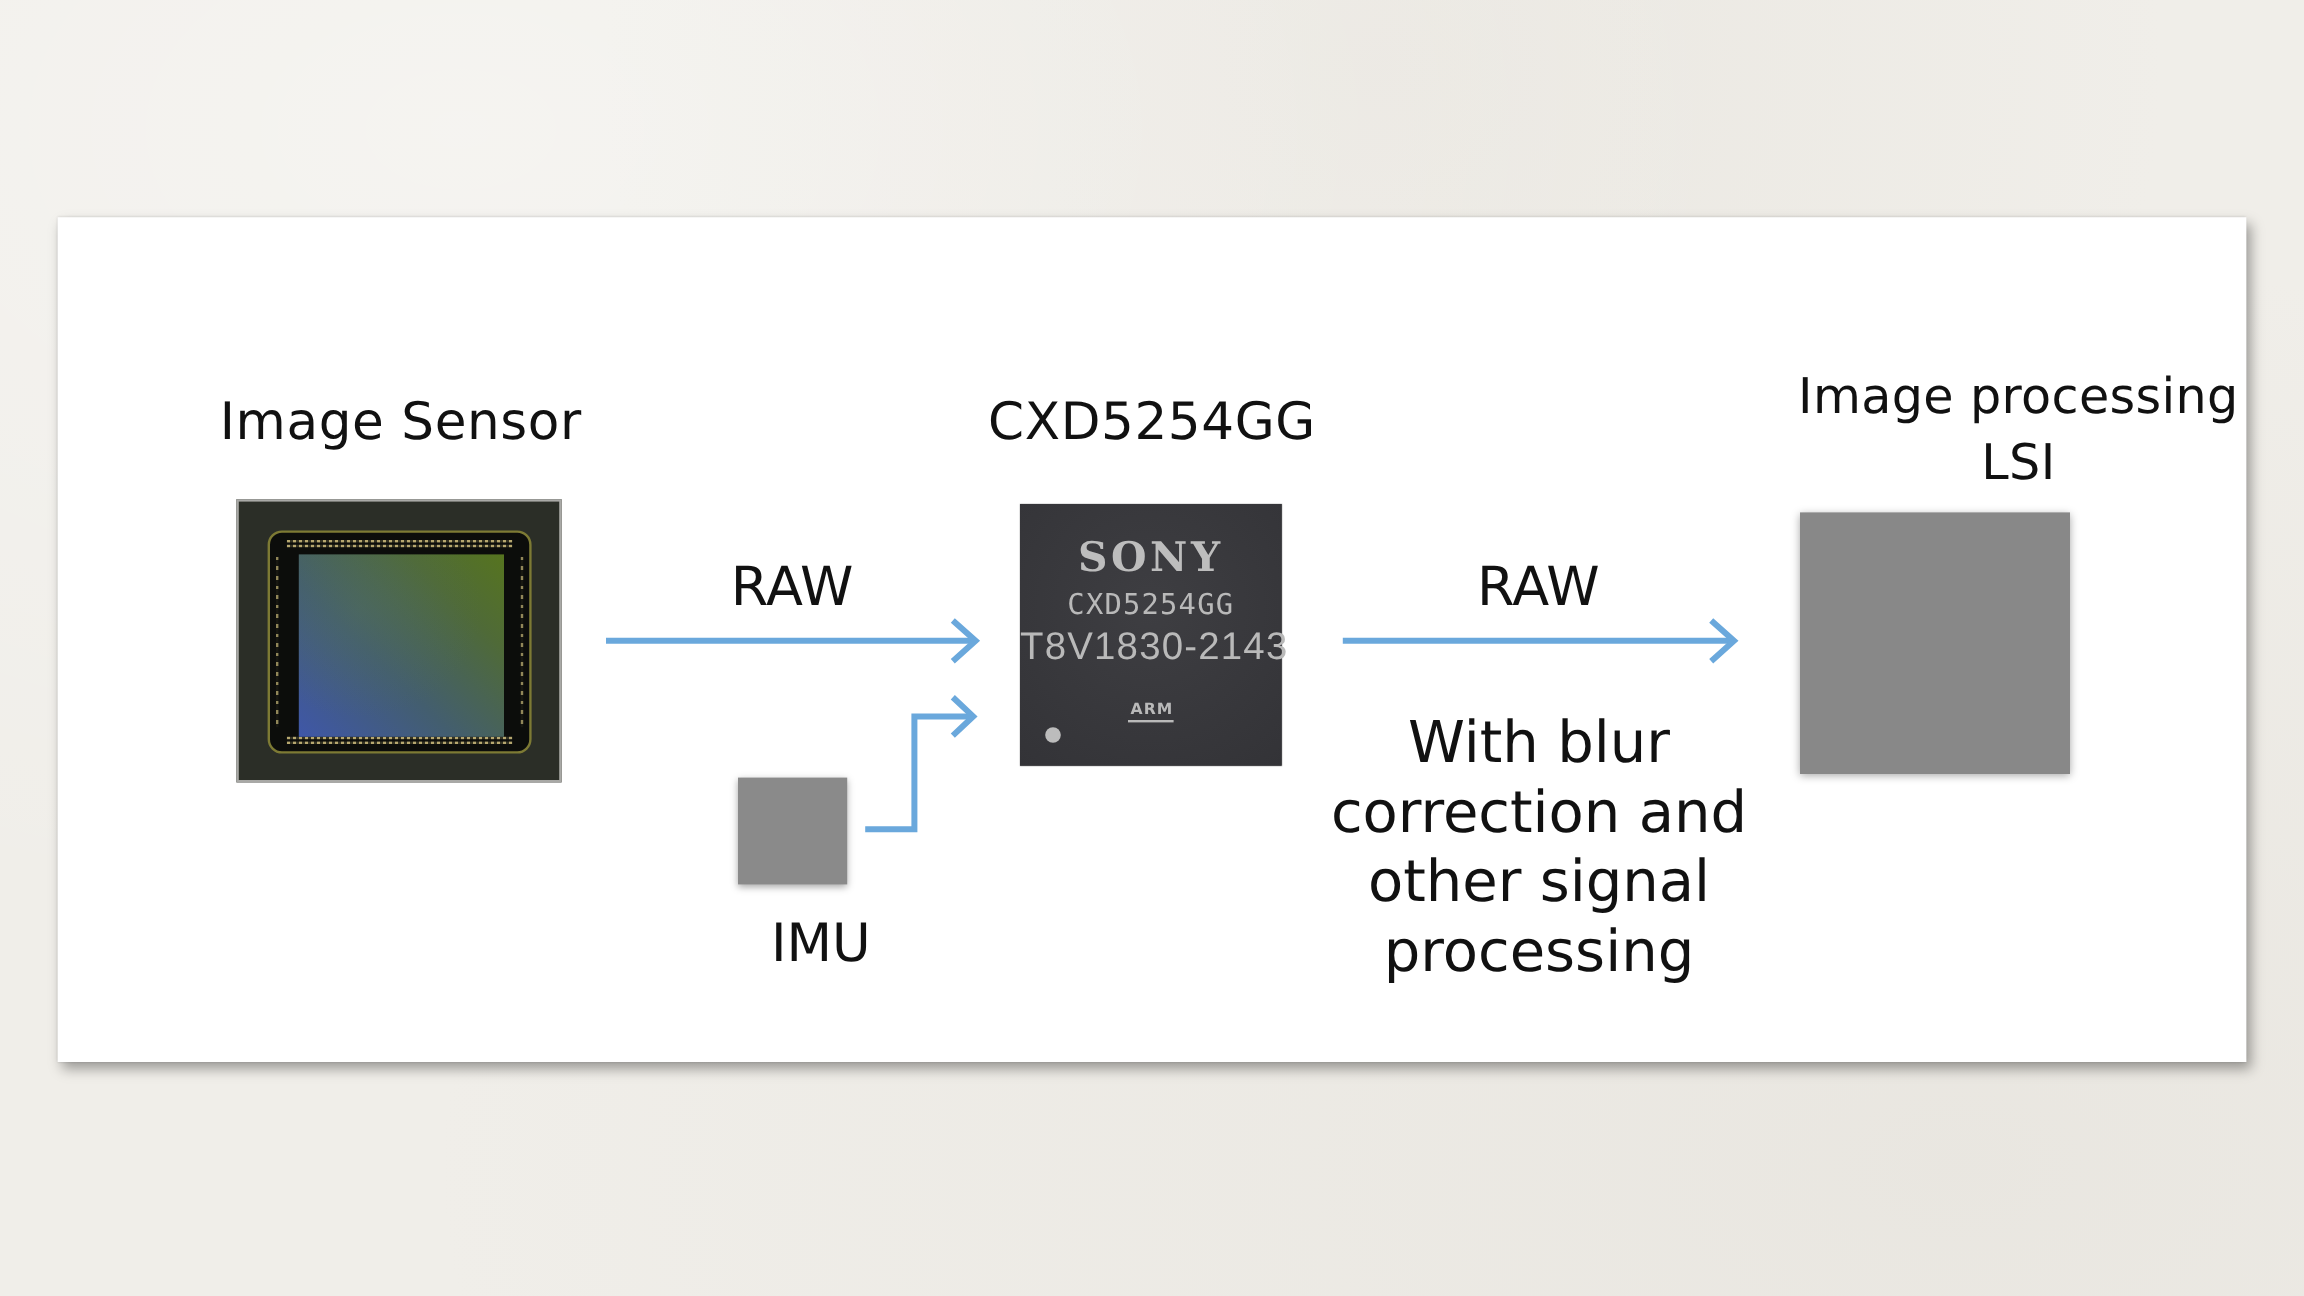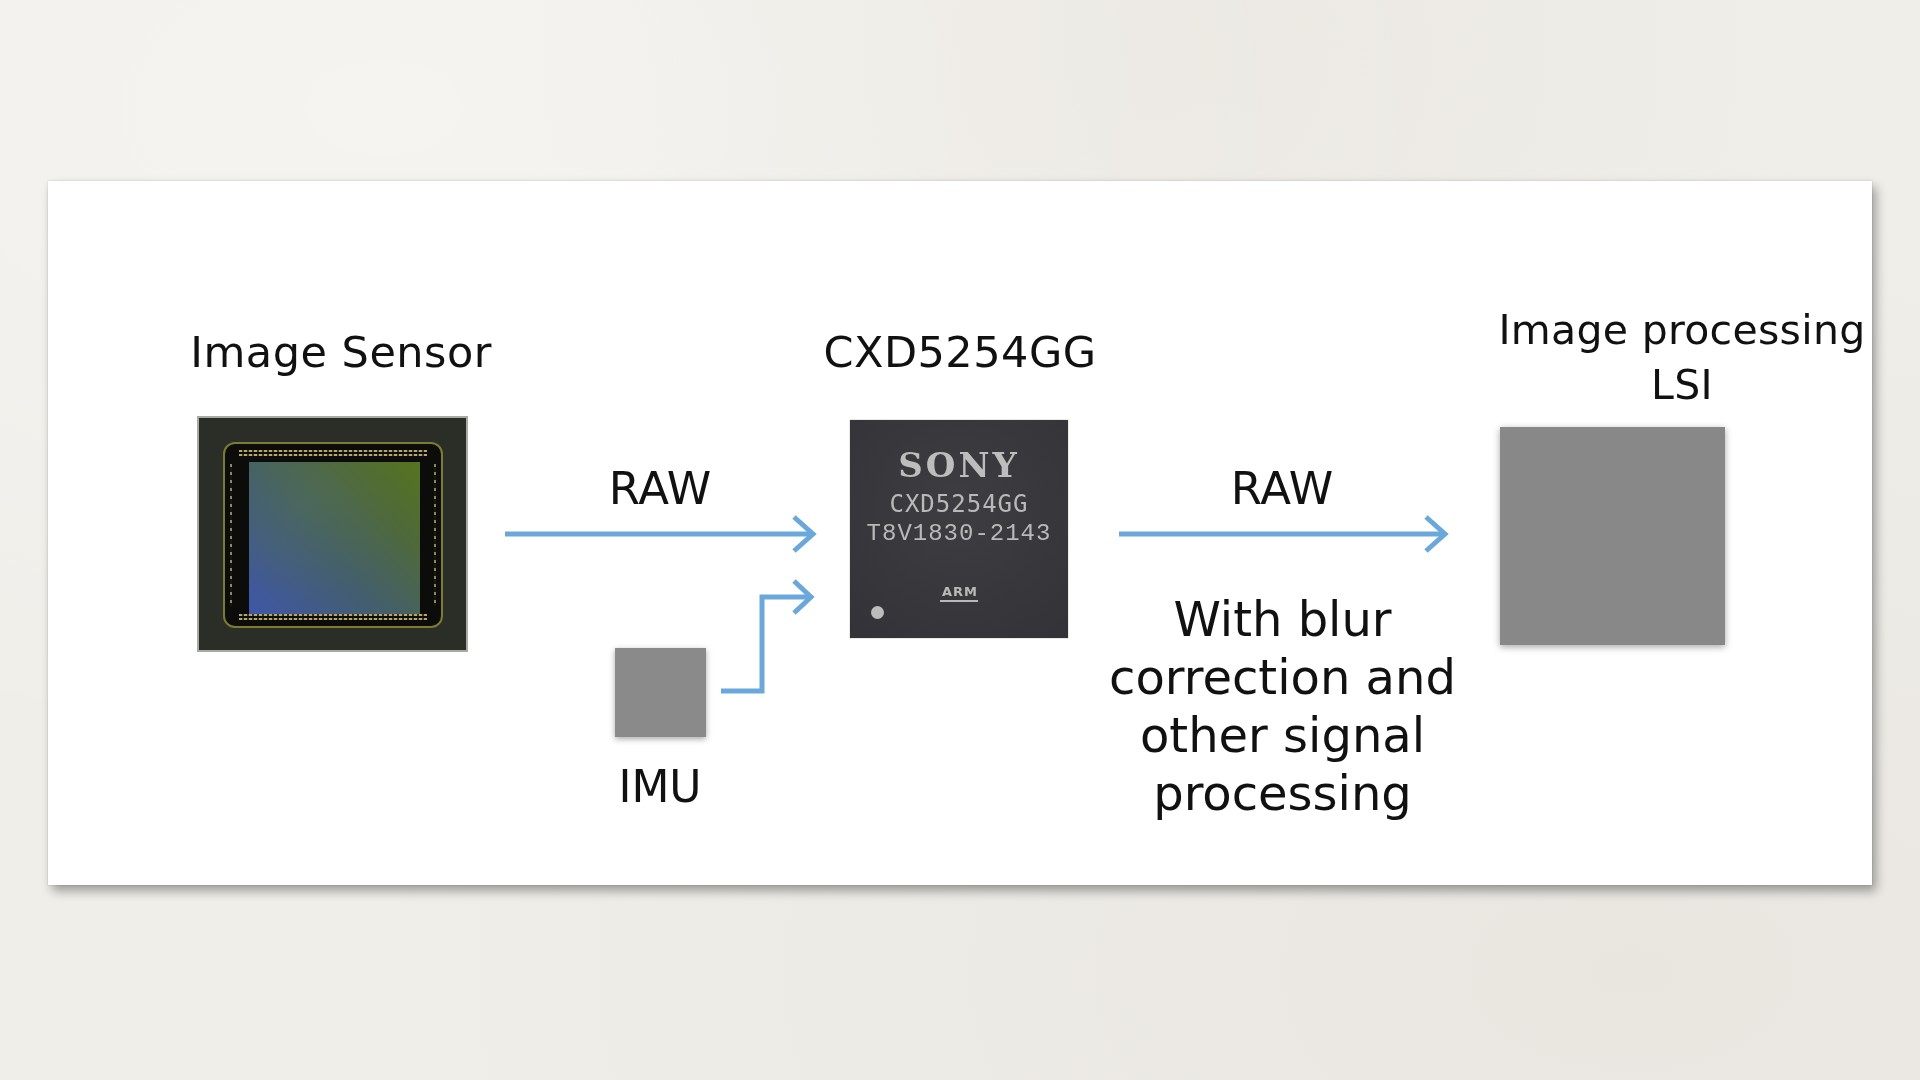--- a/index.html
+++ b/index.html
@@ -15,26 +15,26 @@
     }
     .panel {
       position: absolute; left: 48px; top: 181px; width: 1824px; height: 704px;
       background: #ffffff;
       box-shadow: 4px 6px 10px rgba(0,0,0,0.35), 0 0 2px rgba(0,0,0,0.15);
     }
     .label {
       position: absolute; white-space: nowrap; text-align: center;
       font-family: "DejaVu Sans", sans-serif; color: #111; line-height: 1;
     }
-    .lbl-sensor { left: 176px; top: 331px; width: 316px; font-size: 43px; letter-spacing: 0.5px; text-align: right; }
+    .lbl-sensor { left: 176px; top: 331px; width: 316px; font-size: 43px; letter-spacing: 0.5px; }
     .lbl-chip { left: 810px; top: 331px; width: 300px; font-size: 43px; letter-spacing: 0.5px; }
     .lbl-lsi { left: 1472px; top: 303px; width: 420px; font-size: 41px; line-height: 55px; letter-spacing: 0.3px; white-space: normal; }
     .lbl-raw1 { left: 600px; top: 466px; width: 120px; font-size: 45px; }
     .lbl-raw2 { left: 1222px; top: 466px; width: 120px; font-size: 45px; }
-    .lbl-imu { left: 600px; top: 765px; width: 120px; font-size: 44px; }
+    .lbl-imu { left: 624px; top: 765px; width: 120px; font-size: 44px; }
     .lbl-desc { left: 1100px; top: 590px; width: 365px; font-size: 48px; line-height: 58px; white-space: normal; }
 
     
     .sensor {
       position: absolute; left: 197px; top: 416px; width: 271px; height: 236px;
       box-sizing: border-box; border: 2px solid #a9a9a6;
       background: #2b2e27;
     }
     .sensor-frame {
       position: absolute; left: 24px; top: 24px; width: 220px; height: 186px;
@@ -68,21 +68,21 @@
       position: absolute; left: 850px; top: 420px; width: 218px; height: 218px;
       background: #39393d;
       background-image: radial-gradient(circle at 50% 40%, #3e3e42, #333337);
       box-shadow: 0 0 1px rgba(0,0,0,0.5);
     }
     .chip-text {
       position: absolute; left: 0; width: 100%; text-align: center; color: #b9b9b9; white-space: nowrap; line-height: 1;
     }
     .chip-sony { top: 28px; font-family: "DejaVu Serif", serif; font-weight: bold; font-size: 34px; letter-spacing: 3px; color: #bdbdbd; }
     .chip-model { top: 72px; font-family: "DejaVu Sans Mono", monospace; font-size: 24px; letter-spacing: 1px; }
-    .chip-lot { top: 102px; font-family: Liberation Mono, monospace; font-size: 24px; letter-spacing: 1px; }
+    .chip-lot { top: 102px; font-family: Liberation Sans, sans-serif; font-size: 32px; letter-spacing: 1px; }
     .chip-arm { top: 165px; font-family: "DejaVu Sans", sans-serif; font-weight: bold; font-size: 13px; letter-spacing: 1px; }
     .chip-arm span { border-bottom: 2px solid #b9b9b9; padding-bottom: 1px; padding-left: 2px; }
     .chip-dot {
       position: absolute; left: 21px; top: 186px; width: 13px; height: 13px; border-radius: 50%;
       background: #bcbcbc;
     }
 
     
     .imu {
       position: absolute; left: 615px; top: 648px; width: 91px; height: 89px;

